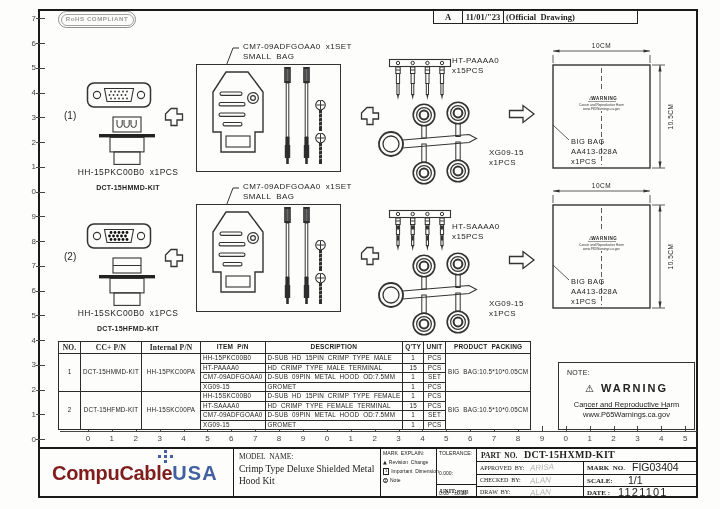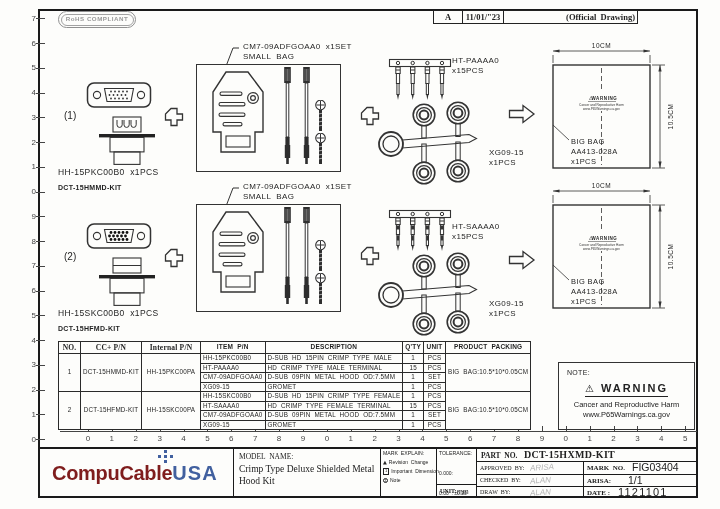--- a/index.html
+++ b/index.html
@@ -18,24 +18,24 @@
   
   .rohs{left:58px;top:11px;width:78px;height:17px;border:1.2px solid #909090;border-radius:9px;
     font-size:6.2px;font-weight:bold;color:#9a9a9a;letter-spacing:.5px;text-align:center;line-height:14px;position:absolute}
   .rohs::before{content:'';position:absolute;left:1.5px;right:1.5px;top:1.5px;bottom:1.5px;border:1px solid #a2a2a2;border-radius:7px}
   
   .rev{left:433px;top:10px;border-collapse:collapse;table-layout:fixed;position:absolute;background:#fdfdfb}
   .rev th,.rev td{border:1px solid #222;height:13px;line-height:1;padding:0 2px;white-space:pre;overflow:hidden}
   .rev th{font-family:"Liberation Serif",serif;font-weight:normal;font-size:9px;letter-spacing:1px}
   .rev th.wide{letter-spacing:2.5px}
   .rev td{font-family:"Liberation Serif",serif;font-weight:bold;font-size:8.5px;text-align:center}
-  .rev td.l{text-align:right}
+  .rev td.l{text-align:left}
   
   .lbl{position:absolute;font-size:8px;letter-spacing:.4px;color:#1f1f1f;white-space:pre}
-  .lbl.c{}
+  .lbl.c{text-align:center}
   .lbl.kit{font-size:7px;font-weight:bold;letter-spacing:.3px}
   .idx{position:absolute;font-size:10px;color:#1f1f1f}
   .bag{position:absolute;border:1.4px solid #333;background:#fdfdfb}
   
   text{fill:#1f1f1f}
   .st7c{font:6.5px "Liberation Sans",sans-serif;text-anchor:middle;letter-spacing:.5px}
   .st8{font:7.5px "Liberation Sans",sans-serif;letter-spacing:.4px}
   .wt-i{font:5px "DejaVu Sans",sans-serif;text-anchor:middle}
   .wt-t{font:bold 4.5px "Liberation Sans",sans-serif;text-anchor:middle;letter-spacing:.6px}
   .wt-l{font:3.2px "Liberation Sans",sans-serif;text-anchor:middle;fill:#333}
@@ -44,21 +44,21 @@
   .parts th,.parts td{border:1px solid #2a2a2a;font-size:6.3px;line-height:1;padding:0 2px;height:9.5px;
     white-space:pre;overflow:hidden;letter-spacing:.2px;color:#1f1f1f}
   .parts th{height:12px;font-size:6.5px;font-weight:bold}
   .parts th.hs{font-family:"Liberation Serif",serif;font-size:7.5px}
   .parts td.c{text-align:center}
   .parts td.l{text-align:left}
   
   .note{left:558px;top:362px;width:137px;height:68px;border:1px solid #333;position:absolute}
   .note .nlabel{position:absolute;left:8px;top:6px;font-size:7px;letter-spacing:.3px}
   .note .wtitle{position:absolute;left:0;right:0;top:19px;text-align:center;font-size:11px;font-weight:bold;letter-spacing:2px}
-  .note .wtitle .bline{border-bottom:1.2px solid #222;padding-bottom:2px}
+  .note .wtitle .bline{border-bottom:1.2px solid #222;padding-bottom:14px}
   .note .wicon{font-family:"DejaVu Sans",sans-serif;font-size:10px;font-weight:normal}
   .note .wl{position:absolute;left:0;right:0;text-align:center;font-size:7.5px;color:#222}
   
   .tbline{position:absolute;background:#1a1a1a}
   .serif{font-family:"Liberation Serif",serif}
   .sig{color:#b5b5b5;font-size:8px;font-style:italic;transform:rotate(-4deg)}
   .mkrow{position:absolute;font-size:5px;color:#222;display:flex;align-items:center;gap:2px}
   .mk-box{display:inline-block;border:.5px solid #222;font-size:4px;padding:0 1px;line-height:1.2}
   .mk-circ{display:inline-block;border:.5px solid #222;border-radius:50%;font-size:4px;width:5px;height:5px;text-align:center;line-height:4.6px}
   .mk-tri{font-family:"DejaVu Sans",sans-serif;font-size:5px}
@@ -563,16 +563,16 @@
 <div class="abs serif" style="left:481px;top:451px;font-size:7.5px;font-weight:bold;white-space:pre">PART  NO.</div>
 <div class="abs serif" style="left:524px;top:449px;font-size:10px;font-weight:bold;letter-spacing:.3px">DCT-15HXMD-KIT</div>
 <div class="abs serif" style="left:480px;top:465px;font-size:6px;white-space:pre">APPROVED  BY:</div>
 <div class="abs sig" style="left:530px;top:463px">ARISA</div>
 <div class="abs serif" style="left:480px;top:477px;font-size:6px;white-space:pre">CHECKED  BY:</div>
 <div class="abs sig" style="left:530px;top:476px">ALAN</div>
 <div class="abs serif" style="left:480px;top:489px;font-size:6px;white-space:pre">DRAW  BY:</div>
 <div class="abs sig" style="left:530px;top:488px">ALAN</div>
 <div class="abs serif" style="left:587px;top:464px;font-size:7px;font-weight:bold;white-space:pre">MARK  NO.</div>
 <div class="abs bigval" style="left:632px;top:461px;font-size:10.5px">FIG03404</div>
-<div class="abs serif" style="left:587px;top:477px;font-size:7px;font-weight:bold">ARISA:</div>
+<div class="abs serif" style="left:587px;top:477px;font-size:7px;font-weight:bold">SCALE:</div>
 <div class="abs bigval" style="left:628px;top:474px;font-size:10.5px">1/1</div>
 <div class="abs serif" style="left:587px;top:489px;font-size:7px;font-weight:bold;white-space:pre">DATE :</div>
 <div class="abs bigval" style="left:618px;top:486px;font-size:11px;letter-spacing:1.2px">1121101</div>
 
 </body></html>

